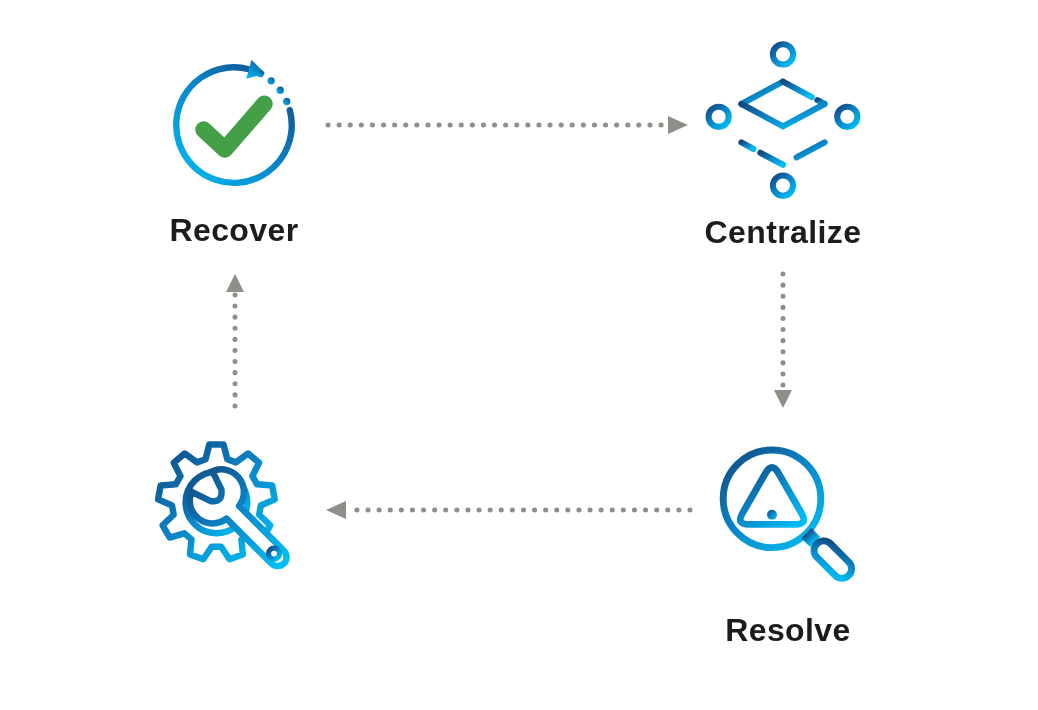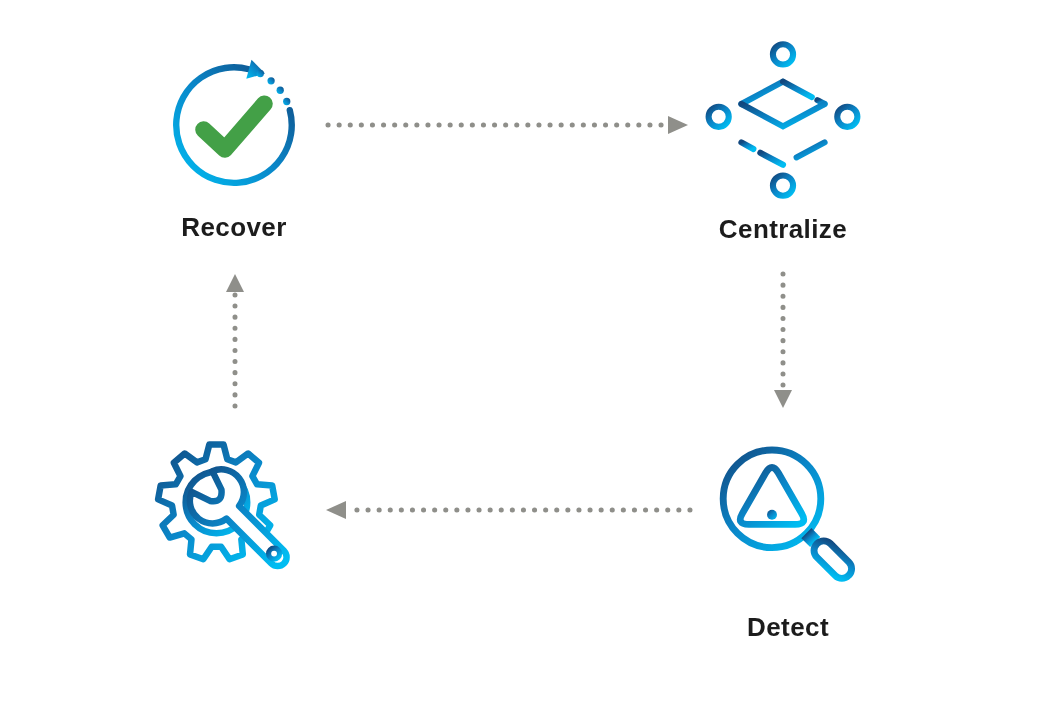--- a/index.html
+++ b/index.html
@@ -12,21 +12,21 @@
     overflow: hidden;
   }
   .node {
     position: absolute;
     display: flex;
     flex-direction: column;
     align-items: center;
   }
   .node .label {
     margin-top: 14px;
-    font-size: 26px;
+    font-size: 32px;
     font-weight: 700;
     color: #1c1c1c;
     letter-spacing: 0.4px;
     white-space: nowrap;
   }
   .arrow { position: absolute; }
   .icon { display: block; }
 </style>
 </head>
 <body>
@@ -97,21 +97,21 @@
           <stop offset="1" stop-color="#00bdf2"></stop>
         </linearGradient>
       </defs>
       <circle cx="40" cy="38" r="30.5" fill="none" stroke="url(#gr-det)" stroke-width="4.3"></circle>
       <path d="M44,21.9 L58.5,47.1 Q62.5,54 54.5,54 L25.5,54 Q17.5,54 21.5,47.1 L36,21.9 Q40,15 44,21.9 Z" fill="none" stroke="url(#gr-det)" stroke-width="4.3" stroke-linejoin="round"></path>
       <line x1="40" y1="29.5" x2="40" y2="41.5" stroke="url(#gr-det)" stroke-width="5.6"></line>
       <circle cx="40" cy="48" r="3.1" fill="url(#gr-det)"></circle>
       <line x1="61.5" y1="59.5" x2="67" y2="65" stroke="url(#gr-det)" stroke-width="9"></line>
       <rect x="64" y="70" width="28" height="12" rx="5.8" transform="rotate(45 78 76)" fill="#ffffff" stroke="url(#gr-det)" stroke-width="4.3"></rect>
     </svg>
-    <div class="label">Detect</div>
+    <div class="label">Resolve</div>
   </div>
 
   <div class="node" style="left:150px; top:436px; width:162px;">
     <svg class="icon" width="162" height="162" viewBox="0 0 100 100">
       <defs>
         <linearGradient id="gr-res" x1="0" y1="0" x2="0.9" y2="1">
           <stop offset="0" stop-color="#12477e"></stop>
           <stop offset="0.5" stop-color="#0a86c8"></stop>
           <stop offset="1" stop-color="#00bdf2"></stop>
         </linearGradient>

